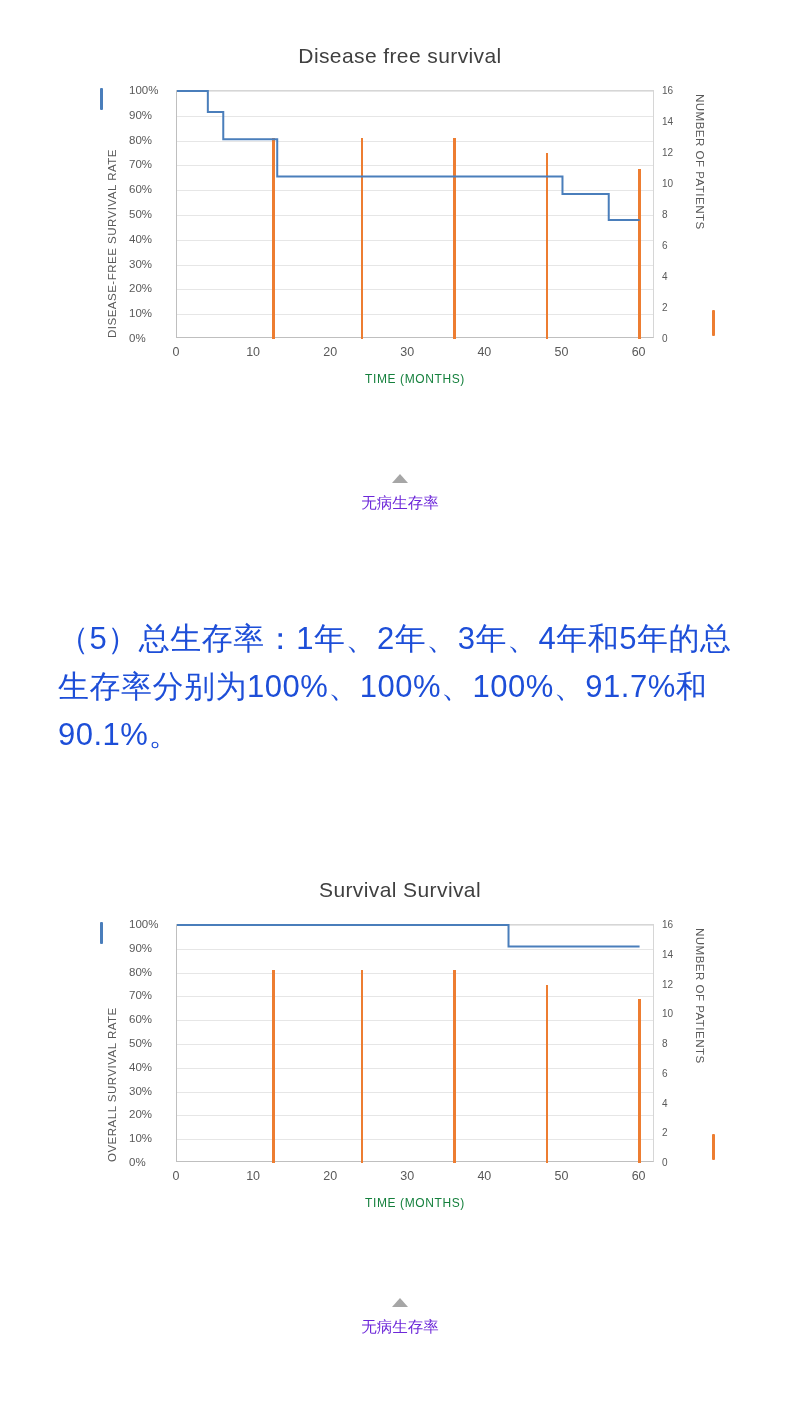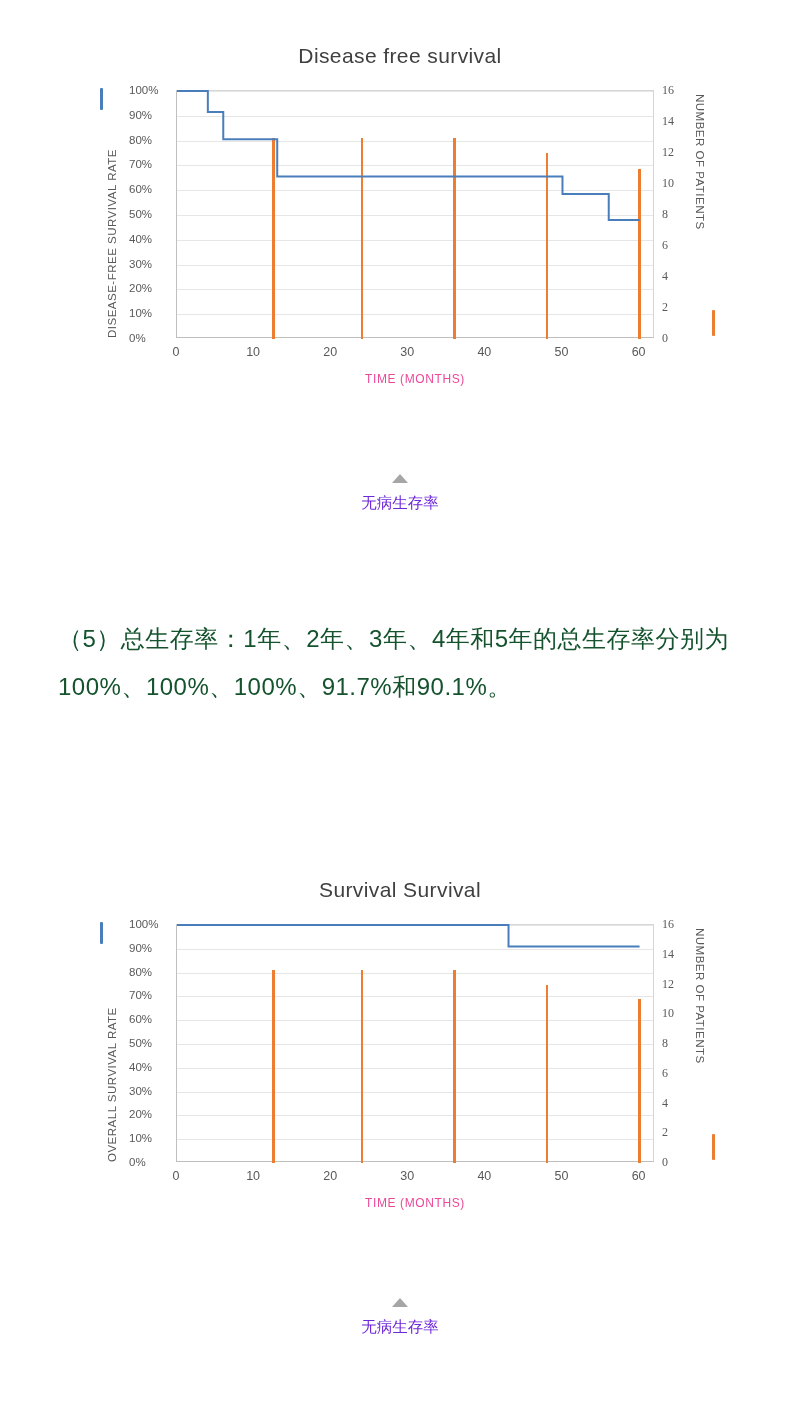--- a/index.html
+++ b/index.html
@@ -64,40 +64,39 @@
     right: 0;
     font-size: 11.5px;
     color: #595959;
     text-align: left;
     white-space: nowrap;
     transform: translateY(-50%);
   }
   .ytick-right {
     position: absolute;
     left: 0;
-    font-size: 12px;
+    font-size: 10px;
     color: #595959;
     text-align: left;
     white-space: nowrap;
     transform: translateY(-50%);
-    font-family: Liberation Serif, serif;
   }
   .xtick {
     position: absolute;
     font-size: 12.5px;
     color: #595959;
     text-align: center;
     transform: translateX(-50%);
     white-space: nowrap;
   }
   .xaxis-label {
     position: absolute;
     font-size: 12px;
     letter-spacing: 0.6px;
-    color: #ec4899;
+    color: #15803d;
     text-align: center;
     white-space: nowrap;
   }
   .yaxis-label {
     position: absolute;
     font-size: 11.5px;
     letter-spacing: 0.5px;
     color: #595959;
     white-space: nowrap;
     transform-origin: 0 0;
@@ -144,23 +143,23 @@
     font-size: 15.5px;
     color: #6d28d9;
     font-family: "Liberation Sans", sans-serif;
   }
 
   
   .paragraph {
     position: absolute;
     left: 58px;
     width: 686px;
-    font-size: 24px;
+    font-size: 31px;
     line-height: 48px;
-    color: #14532d;
+    color: #1d4ed8;
     letter-spacing: 0.5px;
     font-family: "Liberation Sans", sans-serif;
   }
 </style>
 </head>
 <body>
 
 <div class="page">
 
   <div class="figure" id="figure-1" style="top:44px;">

